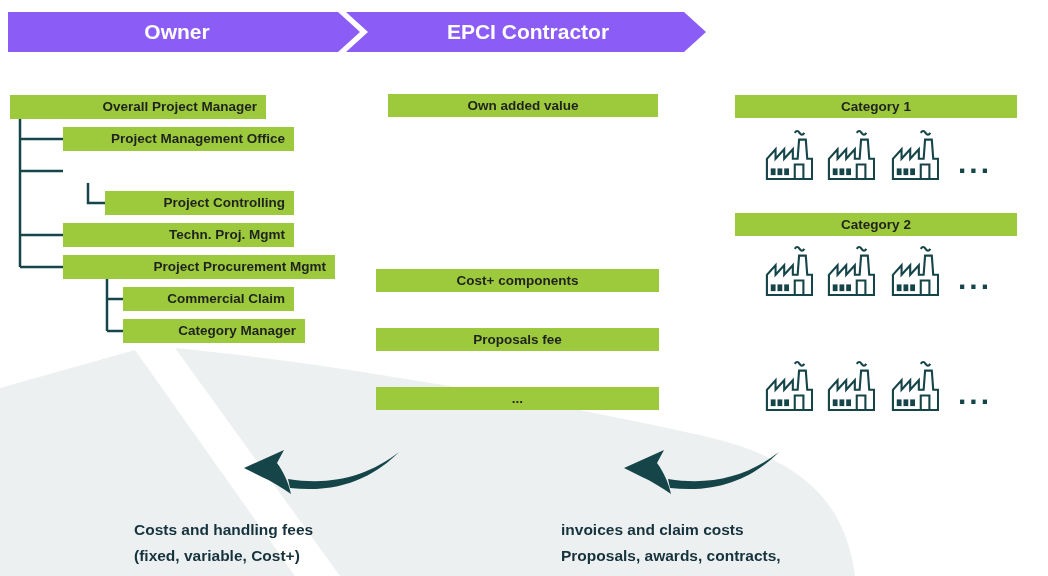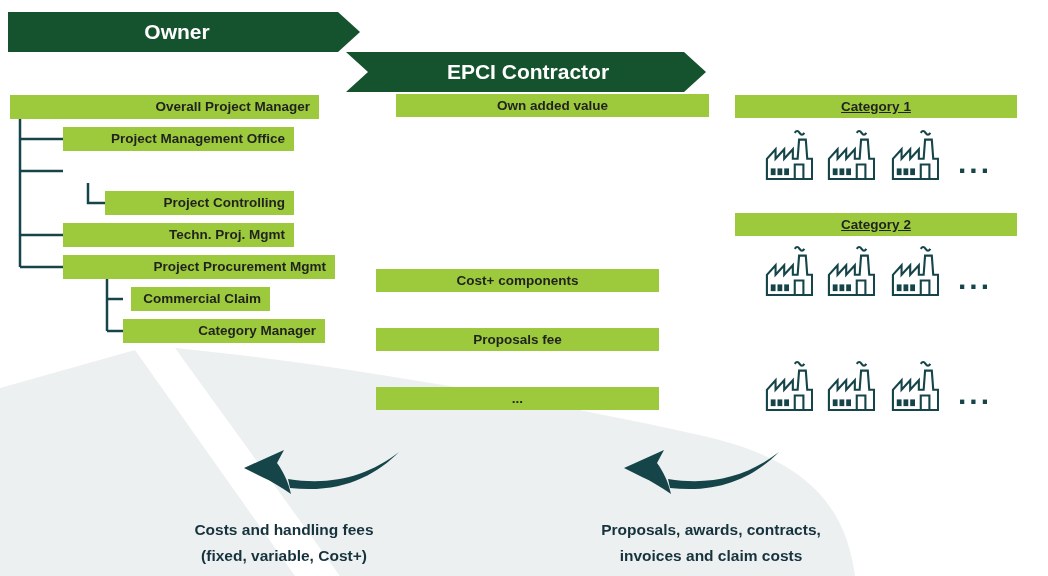--- a/index.html
+++ b/index.html
@@ -3,43 +3,43 @@
 <meta charset="utf-8">
 <style>
   html,body{margin:0;padding:0;background:#ffffff;}
   .canvas{
     position:relative;width:1048px;height:576px;overflow:hidden;background:#ffffff;
     font-family:"Liberation Sans", sans-serif;
   }
   .bg{position:absolute;left:0;top:0;}
   
   .band{
-    position:absolute;top:12px;height:40px;background:#14532d;color:#ffffff;
+    position:absolute;top:12px;height:40px;background:#8b5cf6;color:#ffffff;
     font-weight:700;font-size:21px;line-height:40px;text-align:center;
     box-sizing:border-box;
   }
   .band--start{clip-path:polygon(0 0, calc(100% - 22px) 0, 100% 50%, calc(100% - 22px) 100%, 0 100%);padding-right:14px;}
-  .band--mid{clip-path:polygon(0 0, calc(100% - 22px) 0, 100% 50%, calc(100% - 22px) 100%, 0 100%, 22px 50%);padding-left:10px;padding-right:6px;margin-top:40px;}
+  .band--mid{clip-path:polygon(0 0, calc(100% - 22px) 0, 100% 50%, calc(100% - 22px) 100%, 0 100%, 22px 50%);padding-left:10px;padding-right:6px;}
   
   .gbox{
     position:absolute;background:#9dc93d;color:#1f221e;font-weight:700;
     box-sizing:border-box;white-space:nowrap;
   }
   .gbox--owner{height:24px;font-size:13.5px;line-height:24px;text-align:right;padding-right:9px;}
   .gbox--mid{height:23px;font-size:13.5px;line-height:23px;text-align:center;}
-  .gbox--cat{height:23px;font-size:13.5px;line-height:23px;text-align:center;text-decoration:underline;}
+  .gbox--cat{height:23px;font-size:13.5px;line-height:23px;text-align:center;}
   .connectors{position:absolute;left:0;top:0;}
   .factory{position:absolute;}
   .dots{
     position:absolute;color:#164549;font-weight:700;font-size:30px;line-height:30px;
     letter-spacing:3px;
   }
   .swoosh{position:absolute;}
   .note{
-    position:absolute;width:300px;text-align:center;color:#16333d;
+    position:absolute;width:300px;text-align:left;color:#16333d;
     font-weight:700;font-size:15.5px;line-height:26px;
   }
 </style>
 </head>
 <body>
 
 <svg width="0" height="0" style="position:absolute" aria-hidden="true">
   <defs>
     <g id="factory-shape" fill="none" stroke="#164549" stroke-width="2.2" stroke-linejoin="miter">
       <path d="M31 6 q2.5 -4 5 0 q2.5 4 5 0"></path>
@@ -77,29 +77,29 @@
       <path d="M20 171 H63"></path>
       <path d="M20 235 H63"></path>
       <path d="M20 267 H63"></path>
       <path d="M88 183 V203 H105"></path>
       <path d="M107 279 V331"></path>
       <path d="M107 299 H123"></path>
       <path d="M107 331 H123"></path>
     </g>
   </svg>
 
-  <div class="gbox gbox--owner" style="left:10px;top:95px;width:309px">Overall Project Manager</div>
+  <div class="gbox gbox--owner" style="left:10px;top:95px;width:256px">Overall Project Manager</div>
   <div class="gbox gbox--owner" style="left:63px;top:127px;width:231px">Project Management Office</div>
   <div class="gbox gbox--owner" style="left:105px;top:191px;width:189px">Project Controlling</div>
   <div class="gbox gbox--owner" style="left:63px;top:223px;width:231px">Techn. Proj. Mgmt</div>
   <div class="gbox gbox--owner" style="left:63px;top:255px;width:272px">Project Procurement Mgmt</div>
-  <div class="gbox gbox--owner" style="left:131px;top:287px;width:139px">Commercial Claim</div>
-  <div class="gbox gbox--owner" style="left:123px;top:319px;width:202px">Category Manager</div>
+  <div class="gbox gbox--owner" style="left:123px;top:287px;width:171px">Commercial Claim</div>
+  <div class="gbox gbox--owner" style="left:123px;top:319px;width:182px">Category Manager</div>
 
-  <div class="gbox gbox--mid" style="left:396px;top:94px;width:313px">Own added value</div>
+  <div class="gbox gbox--mid" style="left:388px;top:94px;width:270px">Own added value</div>
   <div class="gbox gbox--mid" style="left:376px;top:269px;width:283px">Cost+ components</div>
   <div class="gbox gbox--mid" style="left:376px;top:328px;width:283px">Proposals fee</div>
   <div class="gbox gbox--mid" style="left:376px;top:387px;width:283px">...</div>
 
   <div class="gbox gbox--cat" style="left:735px;top:95px;width:282px">Category 1</div>
   <svg class="factory" style="left:765px;top:127px" width="48" height="54" viewBox="0 0 50 56">
       <use href="#factory-shape"></use>
     </svg>
   <svg class="factory" style="left:827px;top:127px" width="48" height="54" viewBox="0 0 50 56">
       <use href="#factory-shape"></use>
@@ -137,17 +137,17 @@
     </svg>
   <svg class="swoosh" style="left:622px;top:448px" width="160" height="52" viewBox="0 0 160 52">
       <use href="#swoosh-shape"></use>
     </svg>
 
   <div class="note" style="left:134px;top:517px">
     <div>Costs and handling fees</div>
     <div>(fixed, variable, Cost+)</div>
   </div>
   <div class="note" style="left:561px;top:517px">
+    <div>invoices and claim costs</div>
     <div>Proposals, awards, contracts,</div>
-    <div>invoices and claim costs</div>
   </div>
 
 </div>
 
 </body></html>

